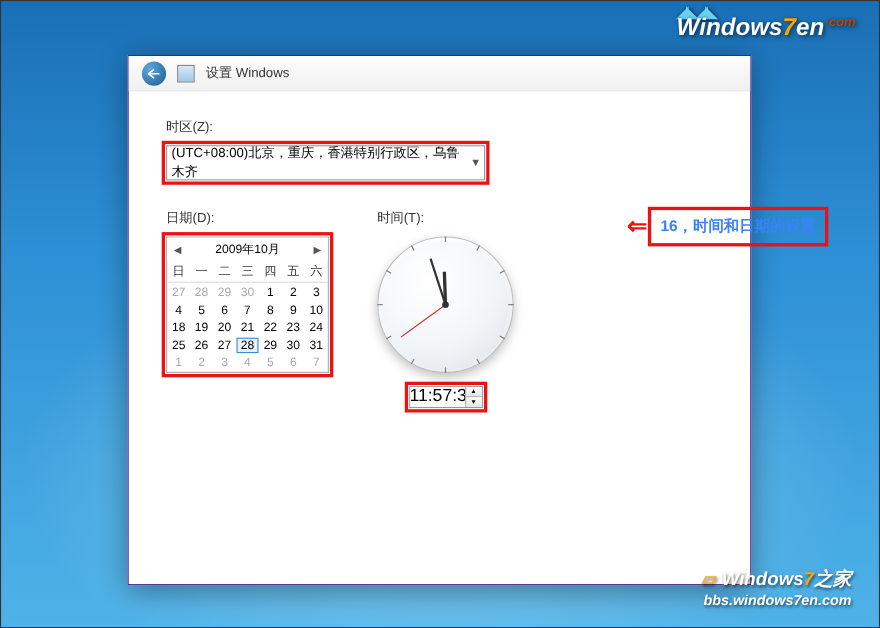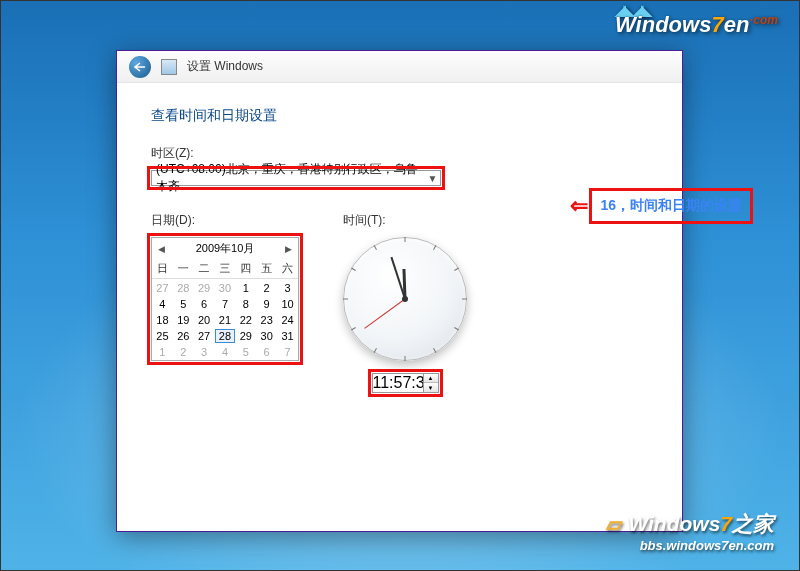--- a/index.html
+++ b/index.html
@@ -21,21 +21,21 @@
 }
 .titlebar { height:32px; display:flex; align-items:center; padding:0 12px; gap:10px; border-bottom:1px solid #e5e5e5; background:linear-gradient(#fdfdfd,#f0f0f0); }
 .back-btn { width:22px; height:22px; border-radius:50%; background:radial-gradient(circle at 30% 30%, #5da8e1, #1a5a8e); position:relative; cursor:pointer; }
 .back-btn svg { position:absolute; left:5px; top:6px; }
 .app-icon { width:16px; height:16px; background:linear-gradient(#d8e8f5,#a0c8e8); border:1px solid #888; }
 .titlebar span { font-size:12px; color:#333; }
 .content { padding:24px 34px; }
 .heading { font-size:14px; color:#0a4a8a; margin-bottom:20px; }
 .label { font-size:12px; color:#333; margin-bottom:8px; }
 .tz-row { margin-bottom:26px; }
-.tz-select { width:290px; height:16px; border:1px solid #999; font-size:12px; background:#fff; padding-left:4px; display:flex; align-items:center; justify-content:space-between; }
+.tz-select { width:290px; height:32px; border:1px solid #999; font-size:12px; background:#fff; padding-left:4px; display:flex; align-items:center; justify-content:space-between; }
 .tz-select .arrow { width:16px; text-align:center; color:#555; font-size:10px; }
 .hl-red { outline:3px solid #e11; outline-offset:1px; }
 .cols { display:flex; gap:44px; }
 .col { }
 .calendar { width:148px; border:1px solid #aaa; font-size:11px; }
 .cal-head { display:flex; align-items:center; justify-content:space-between; padding:3px 4px; background:#fff; }
 .cal-head .nav { font-size:9px; color:#555; cursor:pointer; padding:0 2px; }
 table { width:100%; border-collapse:collapse; table-layout:fixed; }
 th,td { text-align:center; padding:2px 0; font-weight:normal; }
 th { color:#333; }
@@ -52,21 +52,21 @@
 .tick { position:absolute; left:50%; top:50%; width:1px; height:5px; background:#777; transform-origin:50% 62px; }
 .time-input { display:inline-flex; align-items:center; border:1px solid #999; font-size:12px; height:20px; }
 .time-input input { border:none; width:50px; text-align:center; font-size:16px; height:18px; outline:none; }
 .spin { display:flex; flex-direction:column; border-left:1px solid #999; }
 .spin button { width:14px; height:9px; font-size:6px; line-height:6px; border:none; background:linear-gradient(#fefefe,#e5e5e5); cursor:pointer; padding:0; }
 .spin button:first-child { border-bottom:1px solid #bbb; }
 .annot { position:absolute; left:570px; top:188px; display:flex; align-items:center; }
 .annot-arrow { color:#e11; font-size:22px; font-weight:bold; letter-spacing:-3px; margin-right:4px; }
 .annot-box { border:3px solid #e11; color:#3b82f6; font-size:14px; font-weight:bold; padding:6px 8px; background:rgba(255,255,255,0); }
 .logo-bot { position:absolute; right:26px; bottom:18px; text-align:right; color:#fff; font-size:13px; font-style:italic; font-weight:bold; text-shadow:1px 2px 3px rgba(0,0,0,0.6); }
-.logo-bot .l1 { font-size:21px; }
+.logo-bot .l1 { font-size:17px; }
 .logo-bot .flag { color:#f0b030; font-style:normal; }
 .logo-bot .sv { color:#ffa500; }
 </style>
 </head>
 <body>
 
 <div class="glow"></div>
 
 <div class="logo-top">
   <span class="peaks">◢◣◢◣</span>
@@ -78,21 +78,20 @@
     <div class="back-btn">
       <svg width="12" height="10" viewBox="0 0 12 10">
           <path d="M6 1 L1 5 L6 9 M1 5 H11" stroke="#fff" stroke-width="1.5" fill="none"></path>
         </svg>
     </div>
     <div class="app-icon"></div>
     <span>设置 Windows</span>
   </div>
 
   <div class="content">
-    <div class="heading">查看时间和日期设置</div>
 
     <div class="tz-row">
       <div class="label">时区(Z):</div>
       <div class="tz-select hl-red">
         <span>(UTC+08:00)北京，重庆，香港特别行政区，乌鲁木齐</span>
         <span class="arrow">▼</span>
       </div>
     </div>
 
     <div class="cols">

